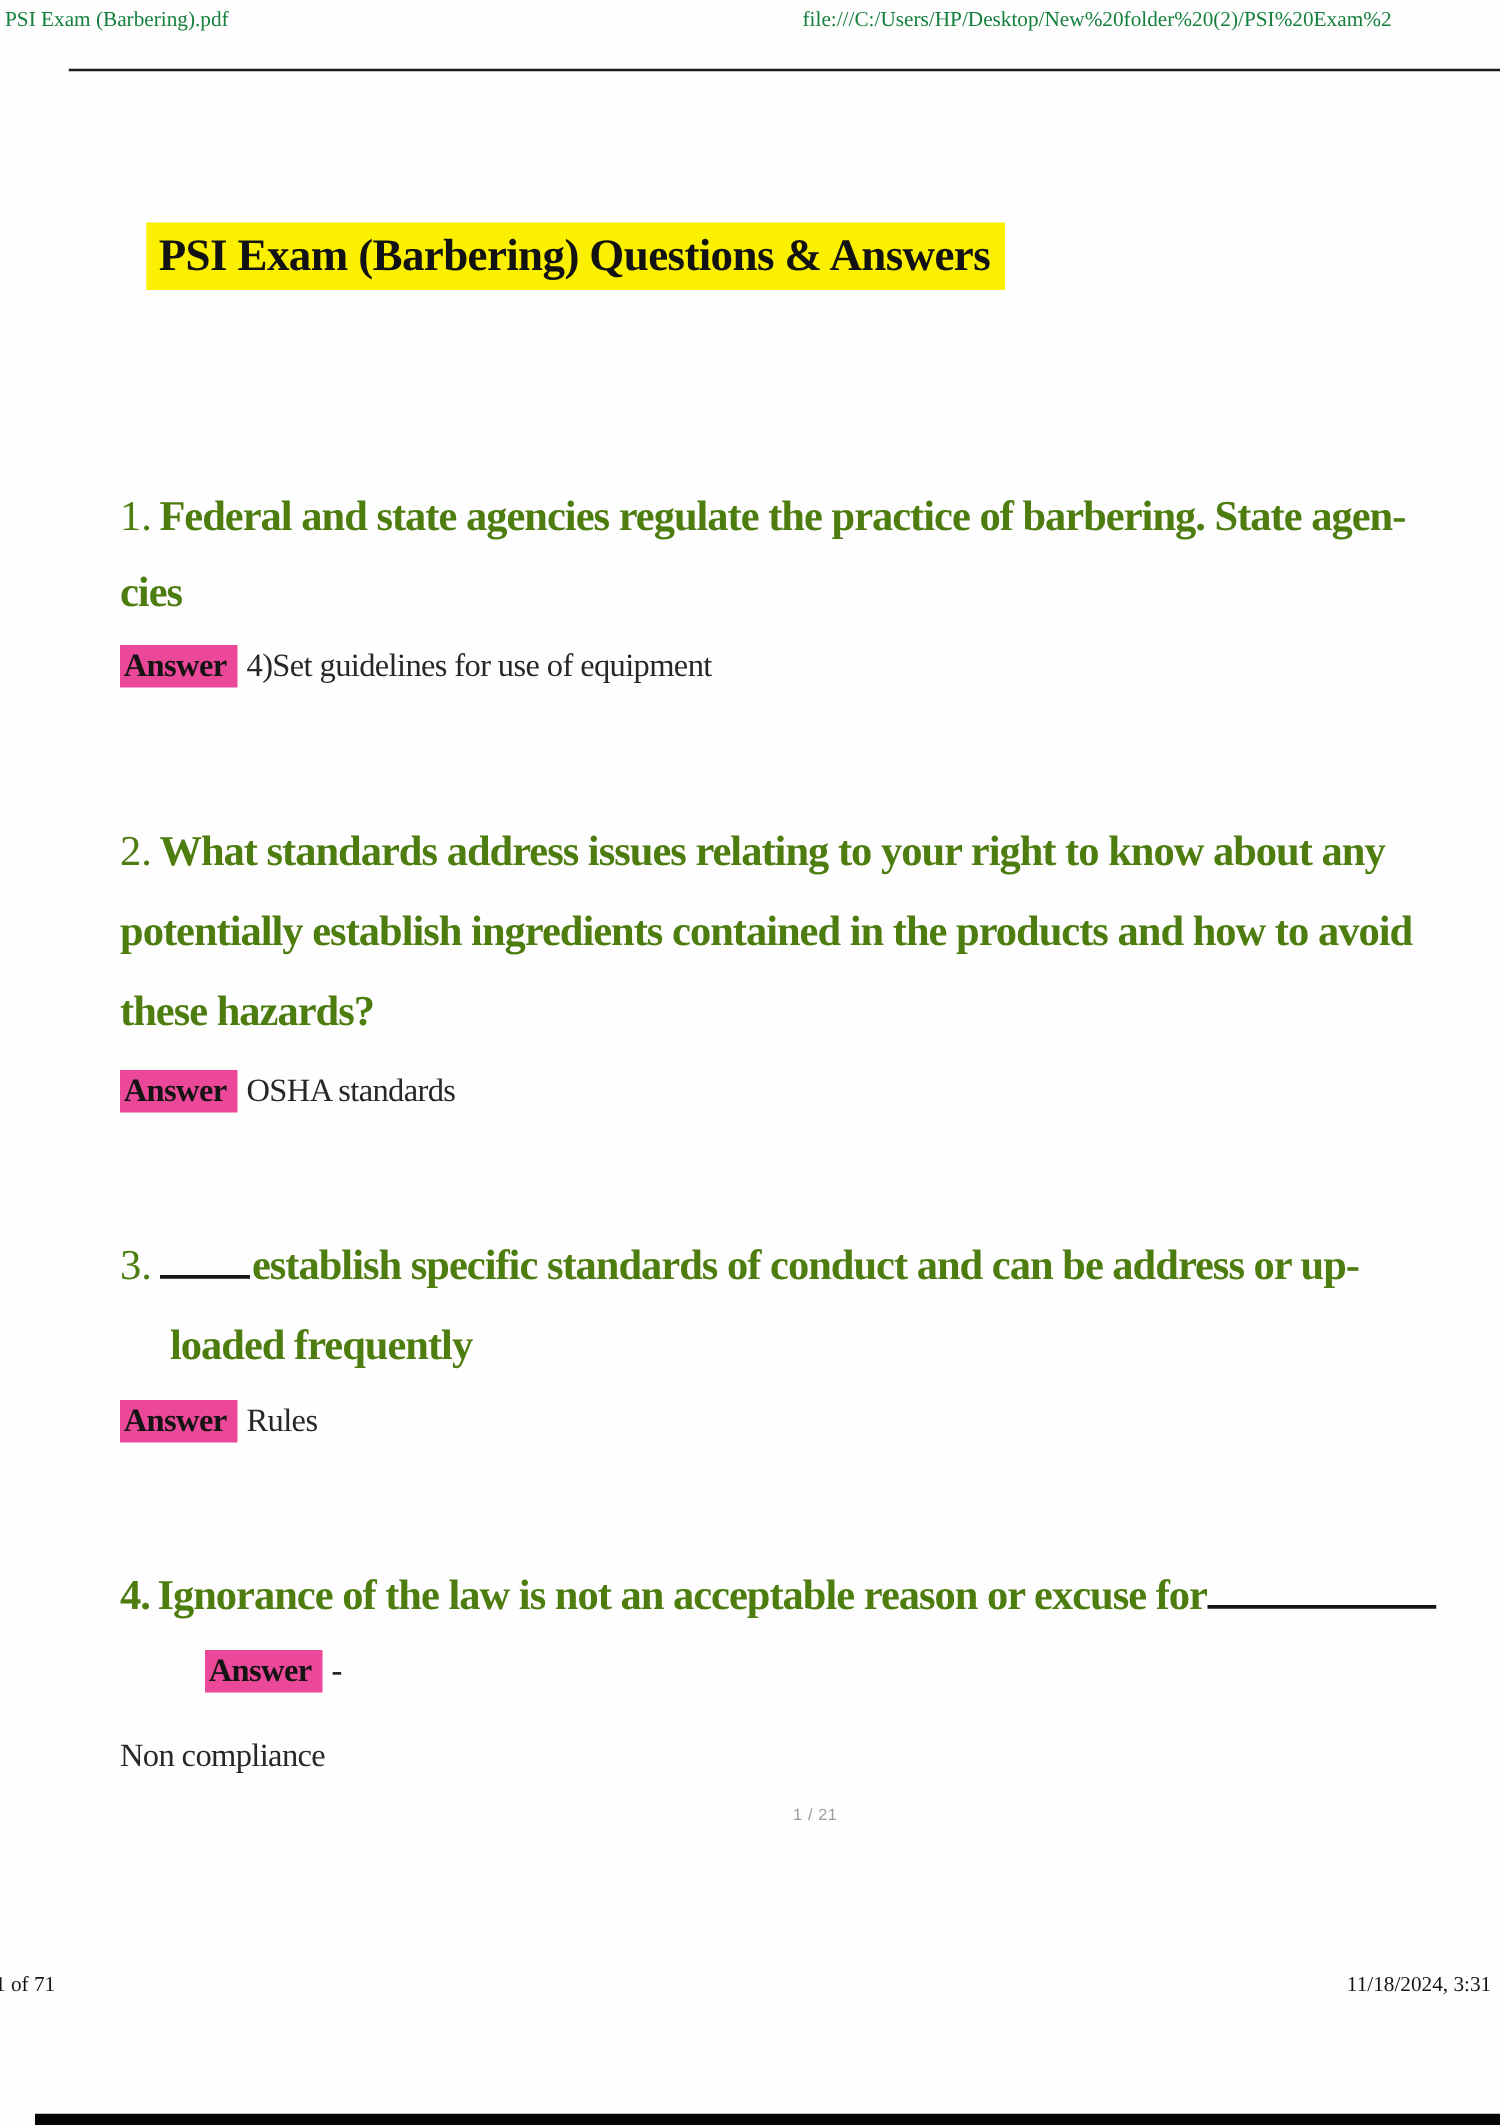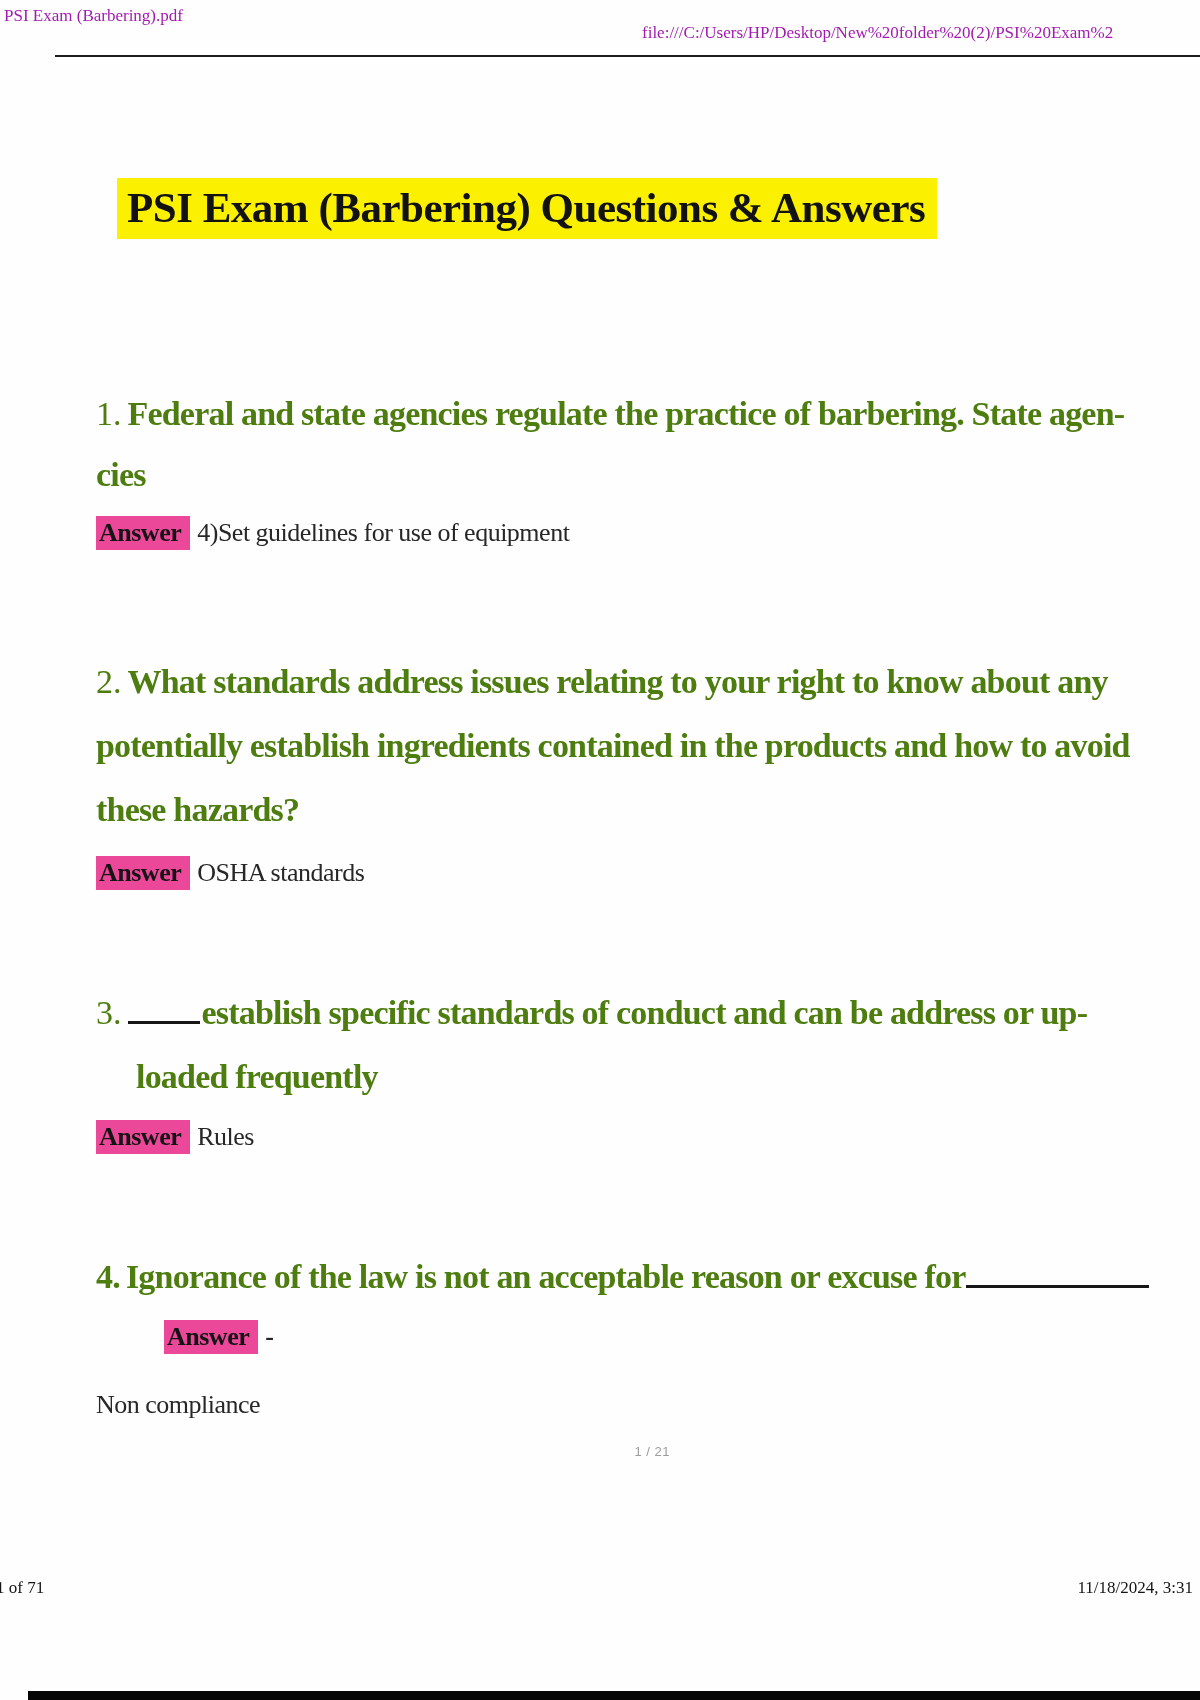--- a/index.html
+++ b/index.html
@@ -8,40 +8,40 @@
     position: relative;
     background: #fefefe;
     font-family: "Liberation Serif", serif;
     color: #1b1b1b;
   }
   .abs { position: absolute; white-space: nowrap; }
 
   
   .hdr-text {
     font-size: 17px;
-    color: #a21caf;
+    color: #15803d;
     font-family: "Liberation Serif", serif;
   }
   .hdr-rule {
     position: absolute;
     top: 55px; left: 55px; right: 0;
     height: 2px;
     background: #1c1c1c;
   }
   .ftr-text {
     font-size: 17px;
     color: #151515;
   }
 
   
   .doc-title {
     top: 178px; left: 117px;
     background: #fbf000;
     padding: 5px 12px 7px 10px;
-    font-size: 43px;
+    font-size: 36px;
     font-weight: bold;
     letter-spacing: -0.5px;
     color: #121212;
   }
 
   
   .qline {
     left: 96px;
     font-size: 34px;
     font-weight: bold;
@@ -91,21 +91,21 @@
     left: 28px; right: 0; top: 1691px;
     height: 9px;
     background: #050505;
   }
 </style>
 </head>
 <body>
 
 <div class="abs hdr-text" style="top:6px; left:4px;">PSI Exam (Barbering).pdf</div>
 
-<div class="abs hdr-text" style="top:6px; left:642px;margin-top:17px;">file:///C:/Users/HP/Desktop/New%20folder%20(2)/PSI%20Exam%2</div>
+<div class="abs hdr-text" style="top:6px; left:642px;">file:///C:/Users/HP/Desktop/New%20folder%20(2)/PSI%20Exam%2</div>
 
 <div class="hdr-rule"></div>
 
 <div class="abs doc-title">PSI Exam (Barbering) Questions &amp; Answers</div>
 
 <div class="abs qline" style="top:395px;">
   <span class="qnum">1.</span><span>Federal and state agencies regulate the practice of barbering. State agen-</span>
 </div>
 <div class="abs qline" style="top:456px;">cies</div>
 <div class="abs aline" style="top:518px;">

